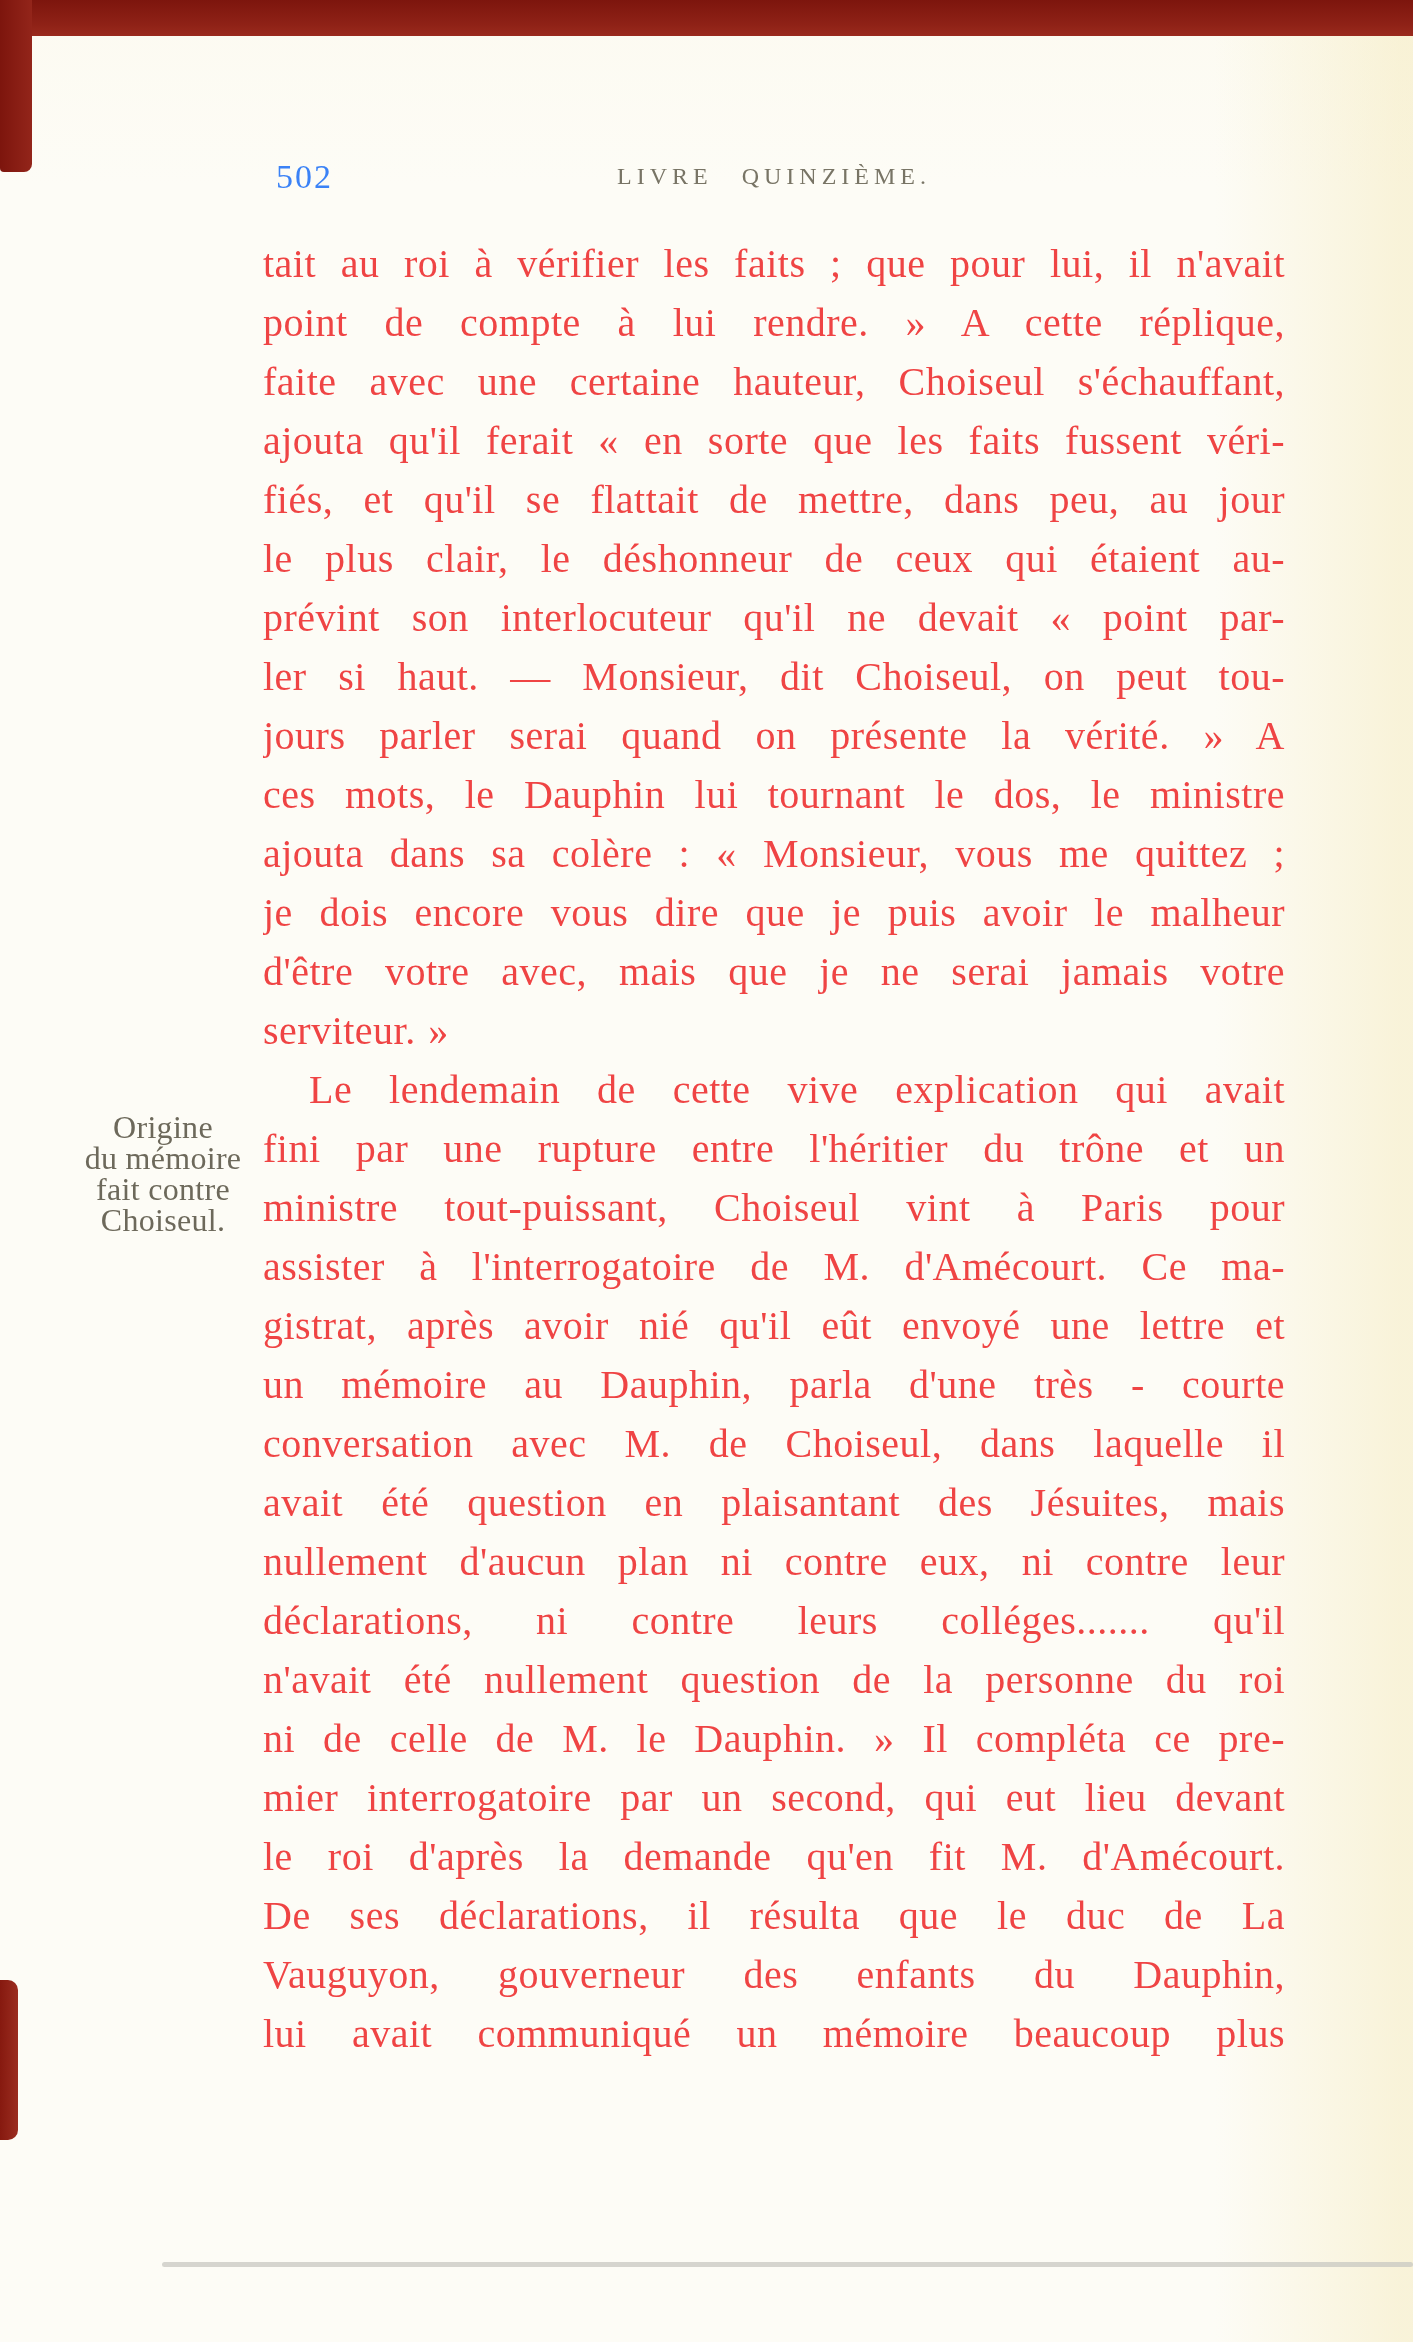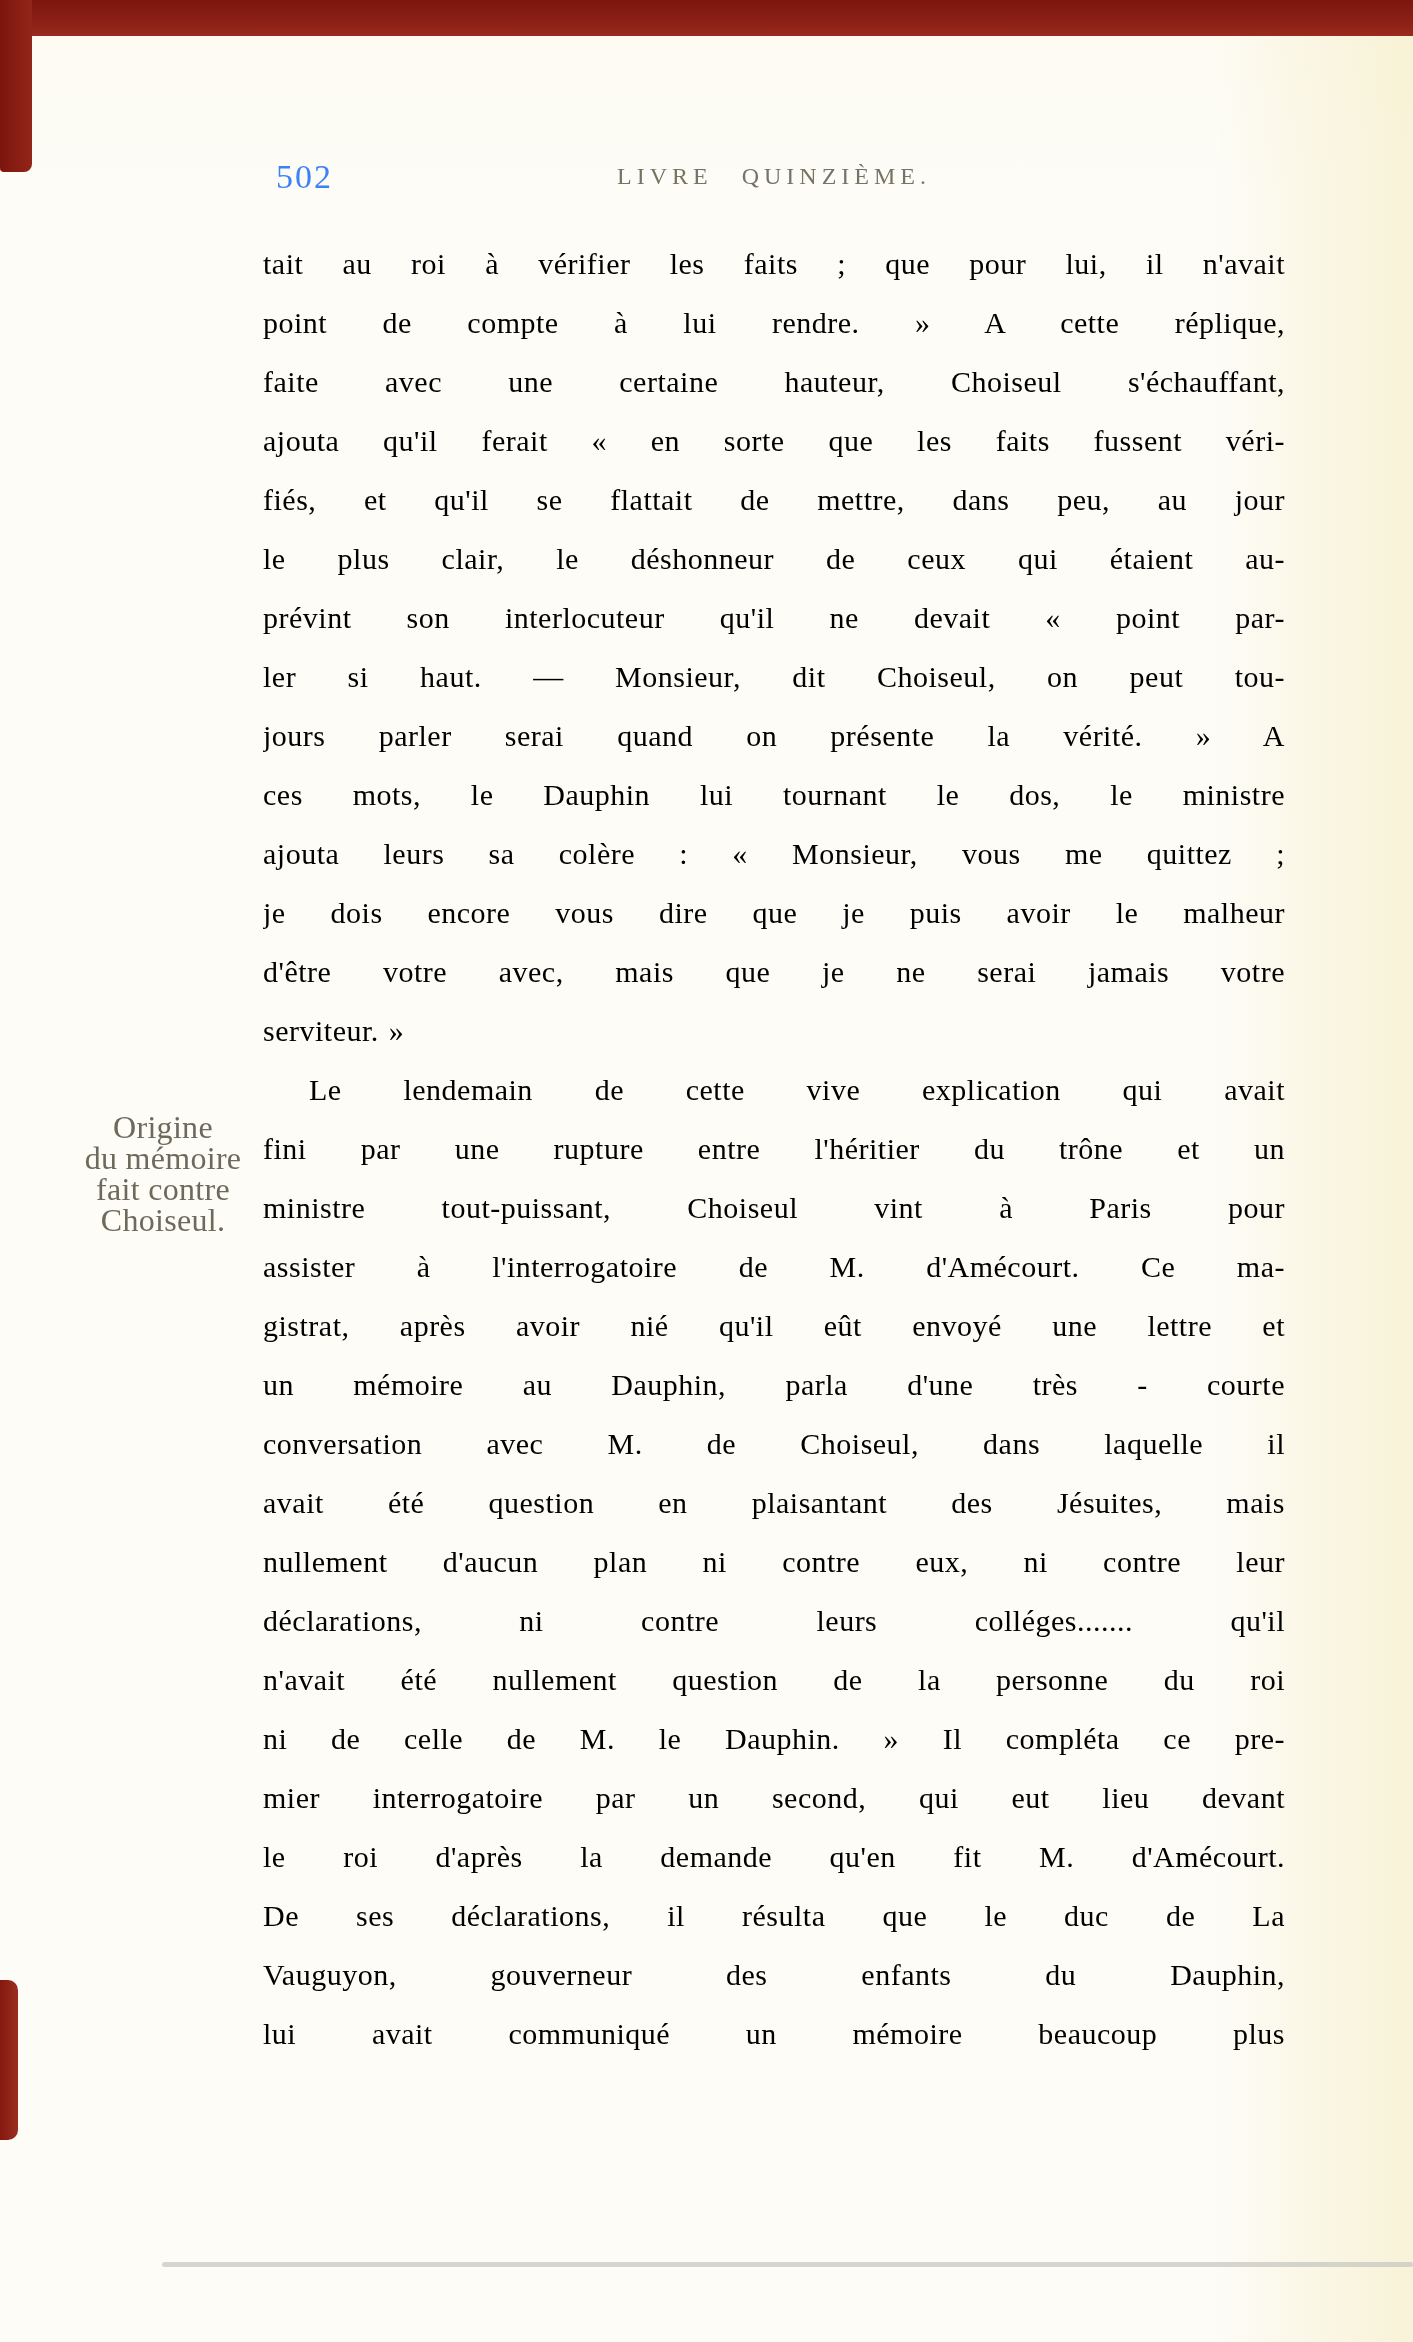--- a/index.html
+++ b/index.html
@@ -37,21 +37,21 @@
     color:#787465;letter-spacing:5px;word-spacing:18px;
   }
   .margin-note{
     position:absolute;left:78px;top:1112px;width:170px;
     text-align:center;color:#6d695b;
   }
   .mline{font-size:32px;line-height:31px;letter-spacing:.3px;}
 
   .body-text{
     position:absolute;left:263px;top:234px;width:1022px;
-    color:#000000;font-size:30px;letter-spacing:.5px;word-spacing:2px;
+    color:#ef4444;font-size:40px;letter-spacing:.5px;word-spacing:2px;
   }
   .line{
     height:59px;line-height:59px;overflow:hidden;
     text-align:justify;text-align-last:justify;
   }
   .line.short{text-align-last:left;}
   .line.indent{text-indent:46px;}
 </style>
 </head>
 <body>
@@ -78,21 +78,21 @@
         <div class="line">tait au roi à vérifier les faits ;  que pour lui, il n'avait</div>
         <div class="line">point de compte à lui rendre. » A cette réplique,</div>
         <div class="line">faite avec une certaine hauteur, Choiseul s'échauffant,</div>
         <div class="line">ajouta qu'il ferait « en sorte que les faits fussent véri-</div>
         <div class="line">fiés, et qu'il se flattait de mettre, dans peu, au jour</div>
         <div class="line">le plus clair, le déshonneur de ceux qui étaient au-</div>
         <div class="line">prévint son interlocuteur qu'il ne devait « point par-</div>
         <div class="line">ler si haut. — Monsieur, dit Choiseul, on peut tou-</div>
         <div class="line">jours parler serai quand on présente la vérité. » A</div>
         <div class="line">ces mots, le Dauphin lui tournant le dos, le ministre</div>
-        <div class="line">ajouta leurs sa colère : « Monsieur, vous me quittez ;</div>
+        <div class="line">ajouta dans sa colère : « Monsieur, vous me quittez ;</div>
         <div class="line">je dois encore vous dire que je puis avoir le malheur</div>
         <div class="line">d'être votre avec, mais que je ne serai jamais votre</div>
         <div class="line short">serviteur. »</div>
       </div>
     <div>
         <div class="line indent">Le lendemain de cette vive explication qui avait</div>
         <div class="line">fini par une rupture entre l'héritier du trône et un</div>
         <div class="line">ministre tout-puissant, Choiseul vint à Paris pour</div>
         <div class="line">assister à l'interrogatoire de M. d'Amécourt. Ce ma-</div>
         <div class="line">gistrat, après avoir nié qu'il eût envoyé une lettre et</div>

